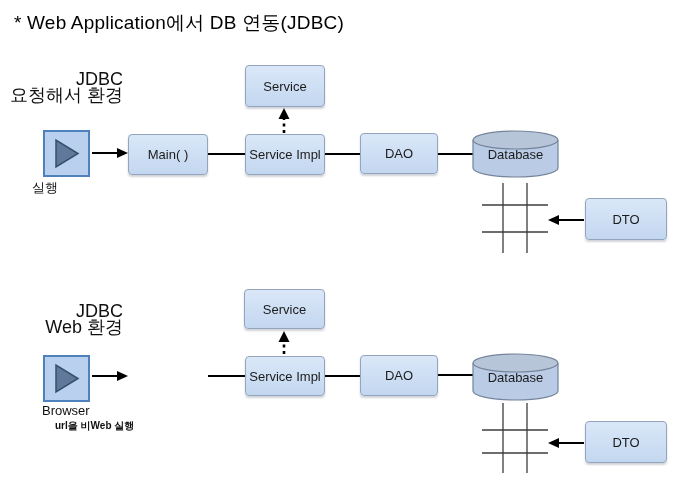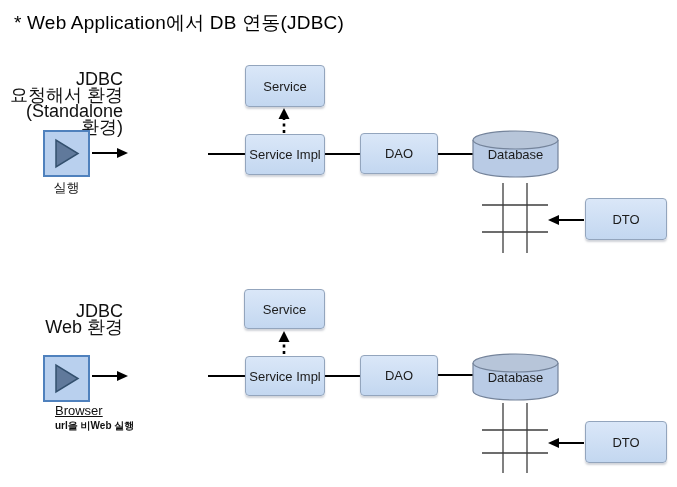--- a/index.html
+++ b/index.html
@@ -105,47 +105,47 @@
     </g>
     <g>
       <line x1="584" y1="443" x2="558" y2="443" stroke="#000" stroke-width="2"></line>
       <polygon points="548,443 559,438 559,448" fill="#000"></polygon>
     </g>
   </svg>
 
   <div class="envlabel" style="left:5px; top:71px; width:118px;">
     <div>JDBC</div>
     <div>요청해서 환경</div>
-    <div>(Standalone 환경)</div>
   </div>
 
   <div class="play" style="left:43px; top:130px;">
     <svg width="41" height="41" viewBox="0 0 41 41">
       <polygon points="10,7 10,34 32,20.5" fill="#60799b" stroke="#33506e" stroke-width="1.5"></polygon>
     </svg>
   </div>
-  <div class="caption" style="left:43px; top:179px; width:47px; text-align:center;">실행</div>
+  <div class="caption" style="left:32px; top:179px; width:47px; text-align:left;">실행</div>
 
+  <div class="node" style="left:128px; top:134px; width:80px; height:41px;">Main( )</div>
   <div class="node" style="left:245px; top:65px; width:80px; height:42px;">Service</div>
   <div class="node" style="left:245px; top:134px; width:80px; height:41px;">Service Impl</div>
   <div class="node" style="left:360px; top:133px; width:78px; height:41px;">DAO</div>
   <div class="cyl-label" style="left:473px; top:147px; width:85px;">Database</div>
   <div class="node" style="left:585px; top:198px; width:82px; height:42px;">DTO</div>
 
   <div class="envlabel" style="left:5px; top:303px; width:118px;">
     <div>JDBC</div>
     <div>Web 환경</div>
   </div>
 
   <div class="play" style="left:43px; top:355px;">
     <svg width="41" height="41" viewBox="0 0 41 41">
       <polygon points="10,7 10,34 32,20.5" fill="#60799b" stroke="#33506e" stroke-width="1.5"></polygon>
     </svg>
   </div>
-  <div class="caption" style="left:55px; top:403px;text-decoration:underline;">Browser</div>
+  <div class="caption" style="left:42px; top:403px;">Browser</div>
   <div class="subnote" style="left:55px; top:419px;">url을 비Web 실행</div>
 
   <div class="node" style="left:244px; top:289px; width:81px; height:40px;">Service</div>
   <div class="node" style="left:245px; top:356px; width:80px; height:40px;">Service Impl</div>
   <div class="node" style="left:360px; top:355px; width:78px; height:41px;">DAO</div>
   <div class="cyl-label" style="left:473px; top:370px; width:85px;">Database</div>
   <div class="node" style="left:585px; top:421px; width:82px; height:42px;">DTO</div>
 
 </div>
 

